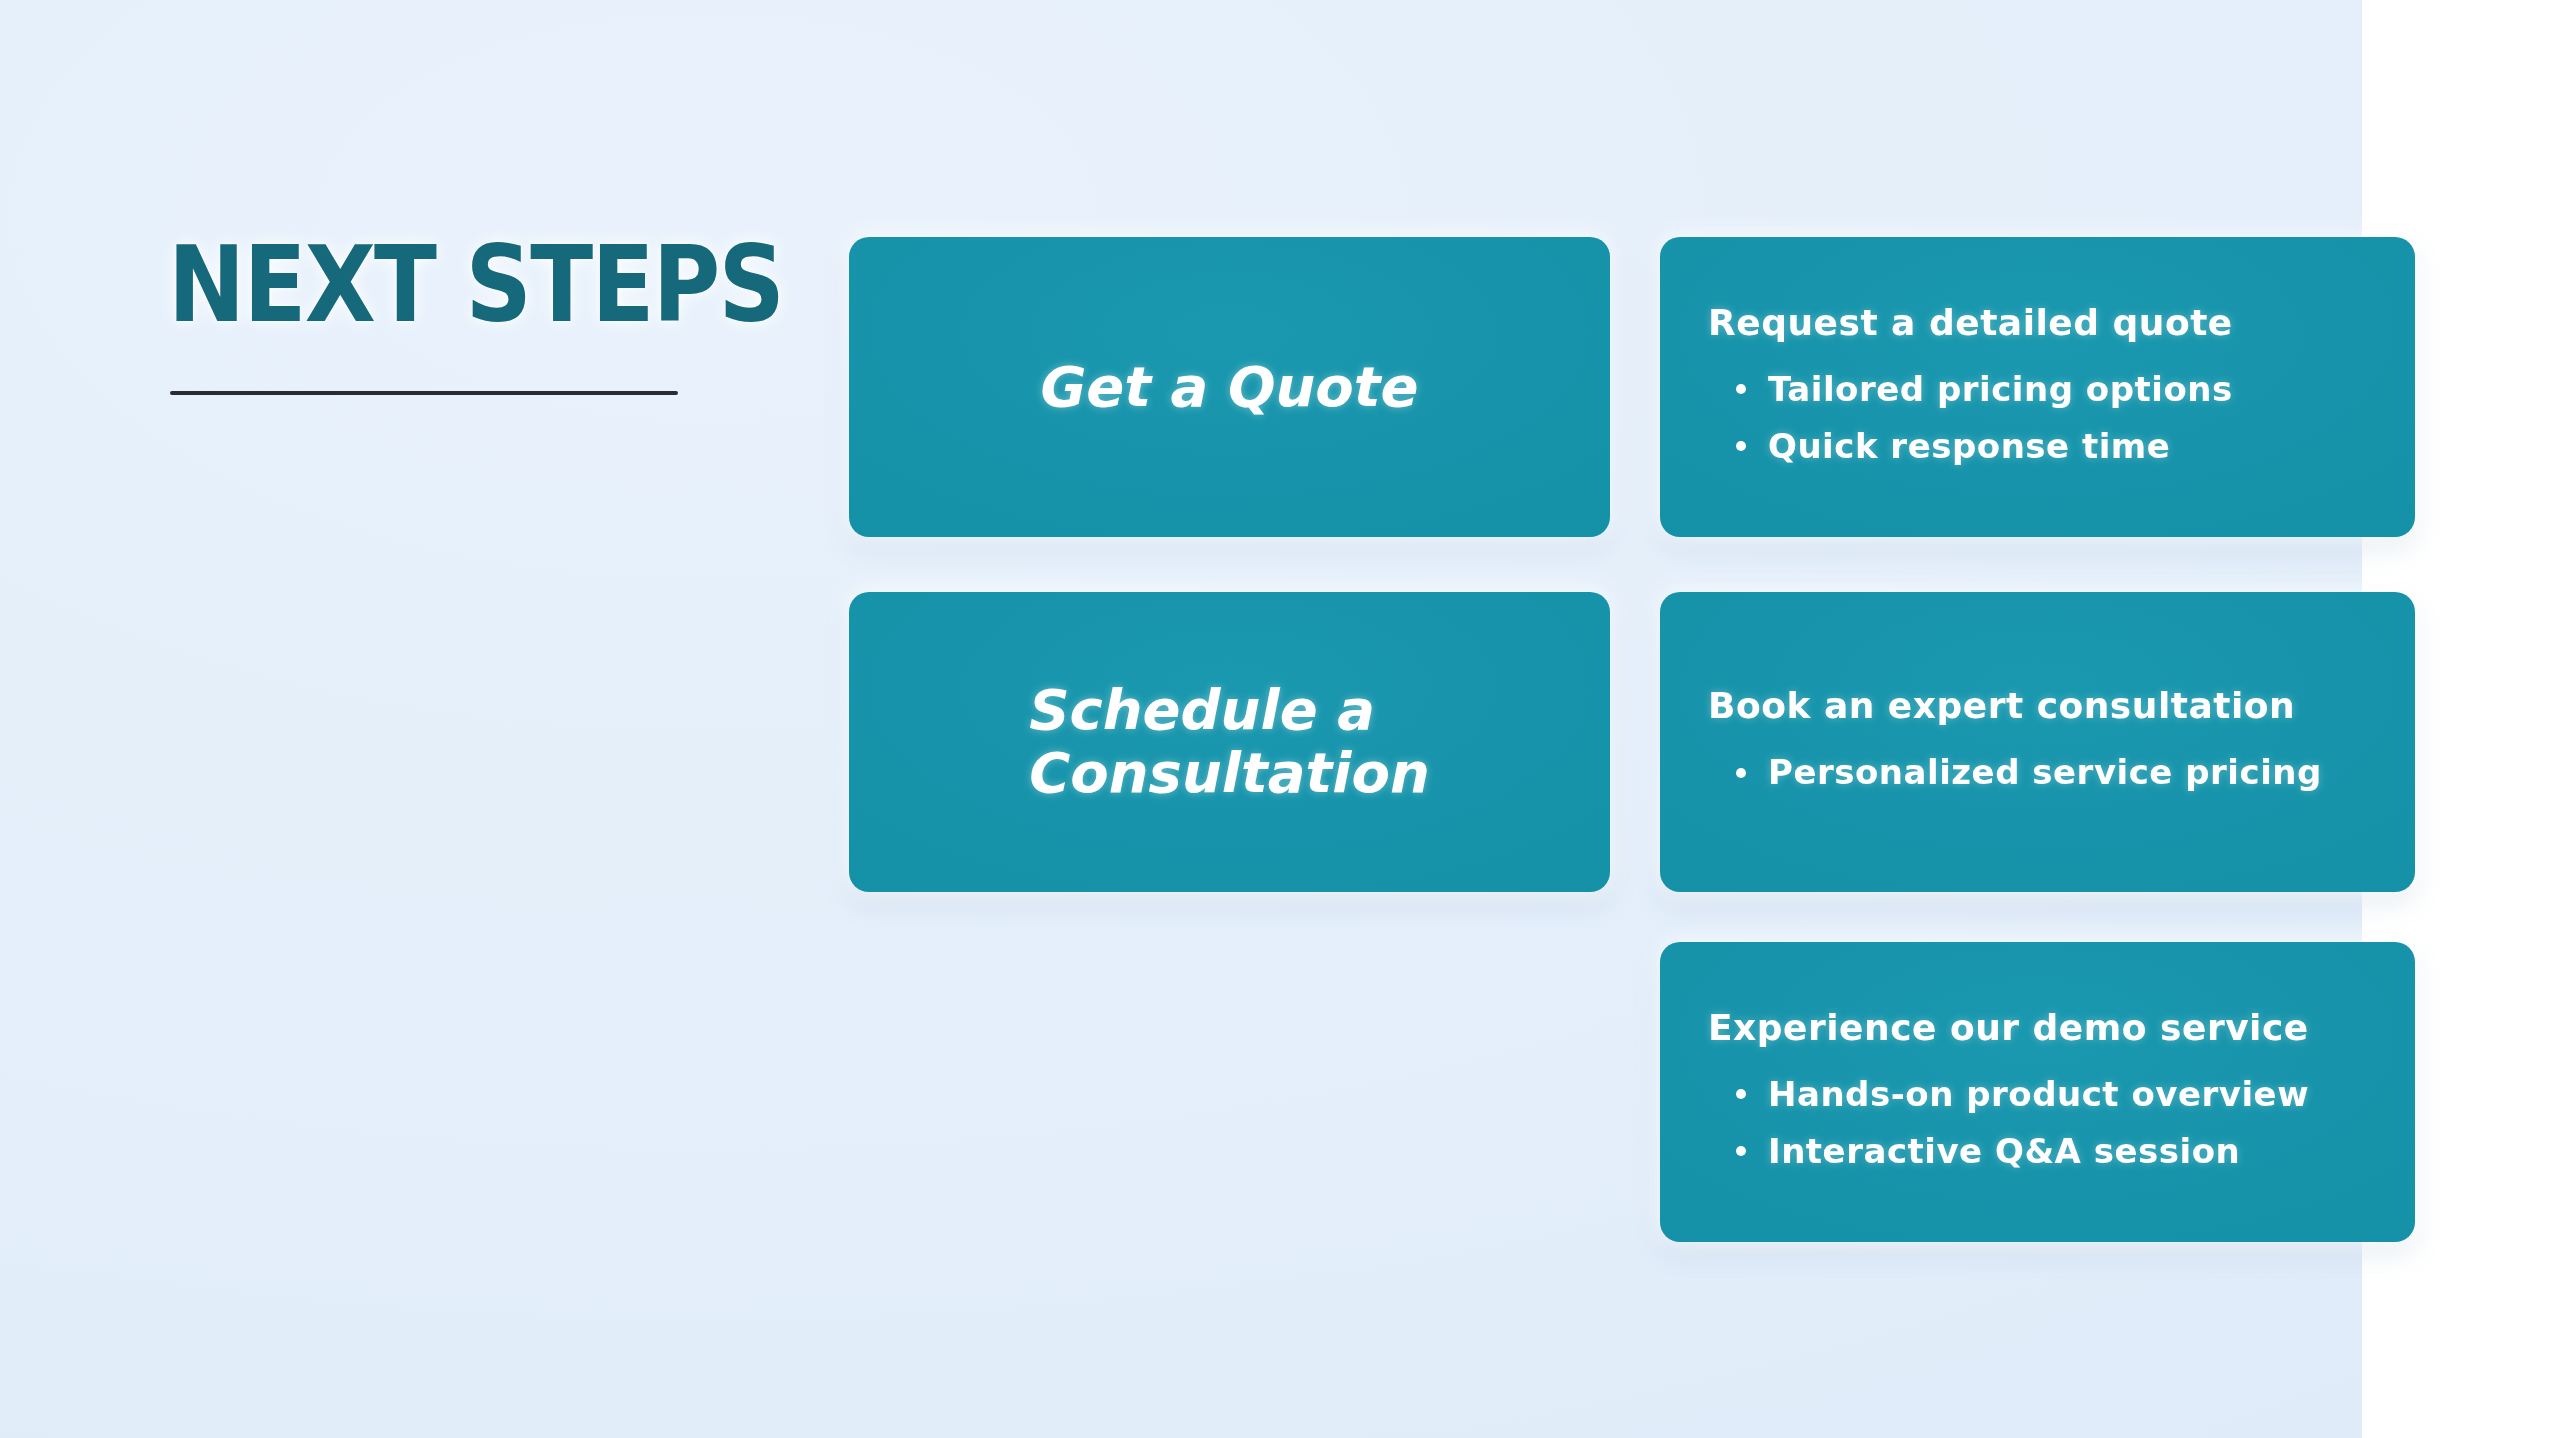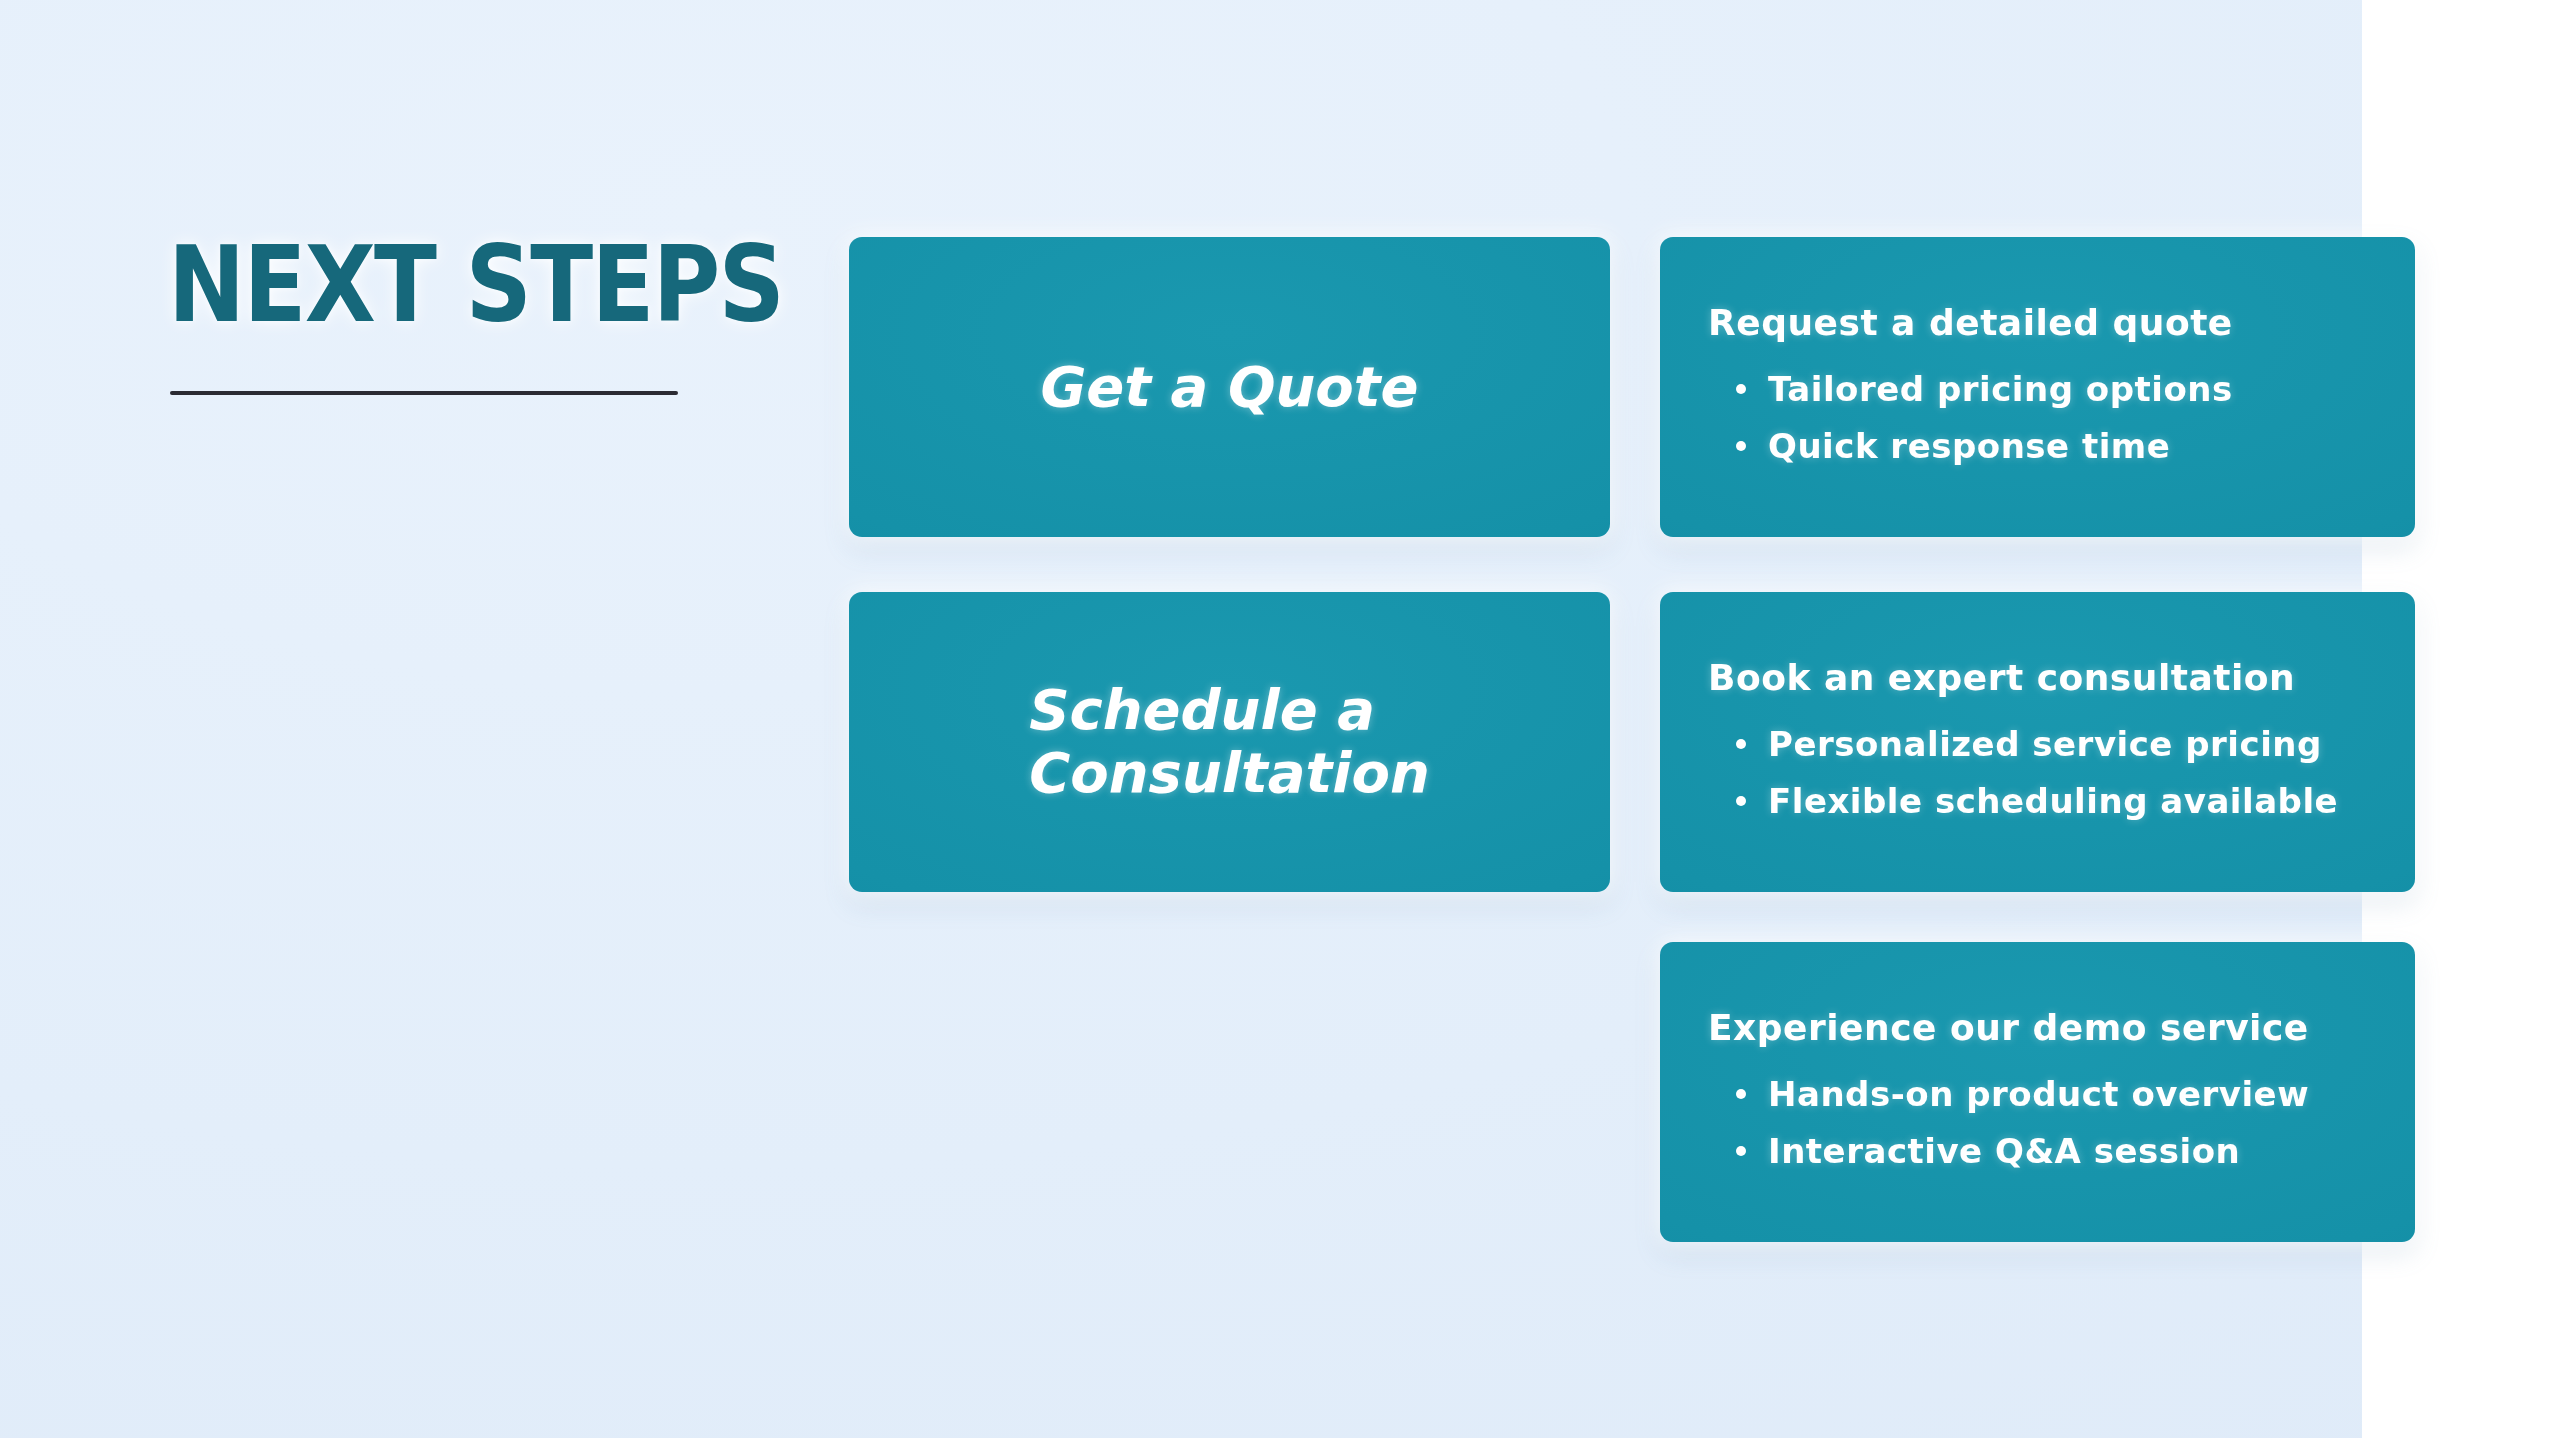--- a/index.html
+++ b/index.html
@@ -43,21 +43,21 @@
     width: 1566px; height: 300px;
   }
   .row-1 { top: 237px; }
   .row-2 { top: 592px; }
   .row-3 { top: 942px; }
 
   .cta, .card {
     position: absolute;
     top: 0; height: 300px;
     border: none;
-    border-radius: 13px;
+    border-radius: 20px;
     background: radial-gradient(130% 150% at 50% 32%, #1a98af 0%, #1591a8 55%, #0f859e 100%);
     box-shadow: 0 0 22px 2px rgba(255,255,255,0.85), 0 12px 26px rgba(110,150,185,0.18);
     color: #ffffff;
   }
   .cta {
     left: 0; width: 761px;
     display: flex;
     align-items: center;
     justify-content: center;
     font-family: "DejaVu Sans", sans-serif;
@@ -131,24 +131,20 @@
 
   <div class="row row-2">
     <button class="cta">Schedule a
 Consultation</button>
     <div class="card">
       <div class="card-heading">Book an expert consultation</div>
       <div class="bullet">
         <span class="dot"></span>
         <span class="bullet-text">Personalized service pricing</span>
       </div>
-      <div class="bullet">
-        <span class="dot"></span>
-        <span class="bullet-text">Flexible scheduling available</span>
-      </div>
     </div>
   </div>
 
   <div class="row row-3">
     <div class="card">
       <div class="card-heading">Experience our demo service</div>
       <div class="bullet">
         <span class="dot"></span>
         <span class="bullet-text">Hands-on product overview</span>
       </div>

